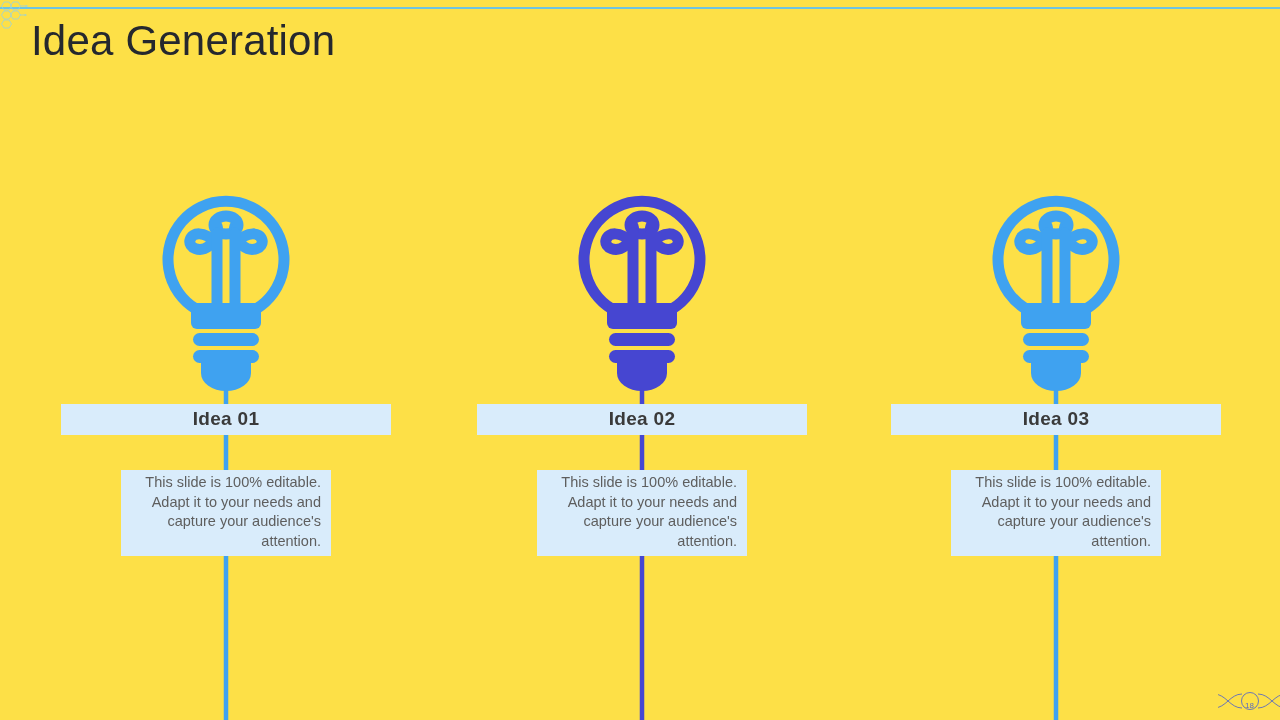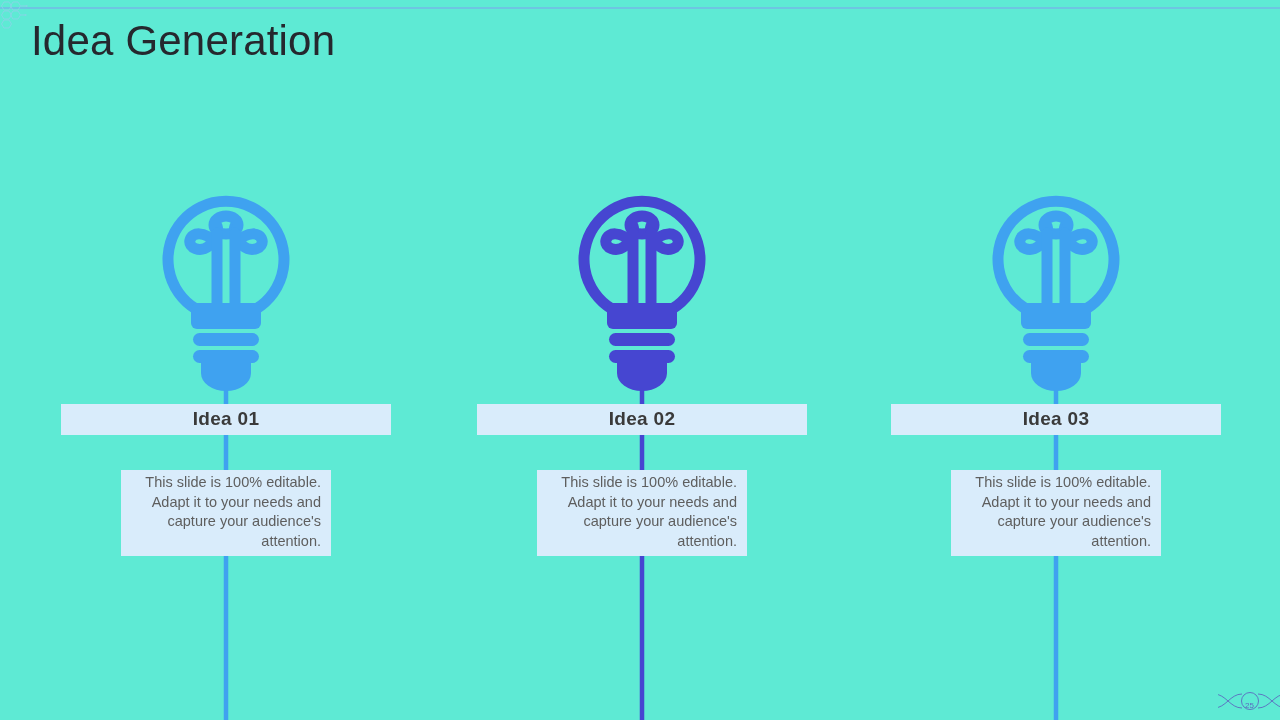--- a/index.html
+++ b/index.html
@@ -11,21 +11,21 @@
     height: 720px;
     overflow: hidden;
     background: #d9ecfb;
     font-family: "Liberation Sans", sans-serif;
     position: relative;
   }
 
   .slide {
     position: absolute;
     inset: 0;
-    background: #5eead4;
+    background: #fde047;
     overflow: hidden;
   }
 
   
   .top-rule {
     position: absolute;
     left: 0;
     top: 7px;
     width: 1280px;
     height: 2px;
@@ -279,16 +279,16 @@
   <div class="page-badge">
     <svg viewBox="0 0 62 38" xmlns="http://www.w3.org/2000/svg">
       <g fill="none" stroke="#5b6bc0" stroke-width="0.9">
         <path d="M-4,12 C8,12 12,26 24,26"></path>
         <path d="M-4,26 C8,26 12,12 24,12"></path>
         <path d="M40,12 C52,12 56,26 68,26"></path>
         <path d="M40,26 C52,26 56,12 68,12"></path>
         <circle cx="32" cy="19" r="8.5"></circle>
       </g>
     </svg>
-    <div class="page-number">25</div>
+    <div class="page-number">18</div>
   </div>
 
 </div>
 
 </body></html>

